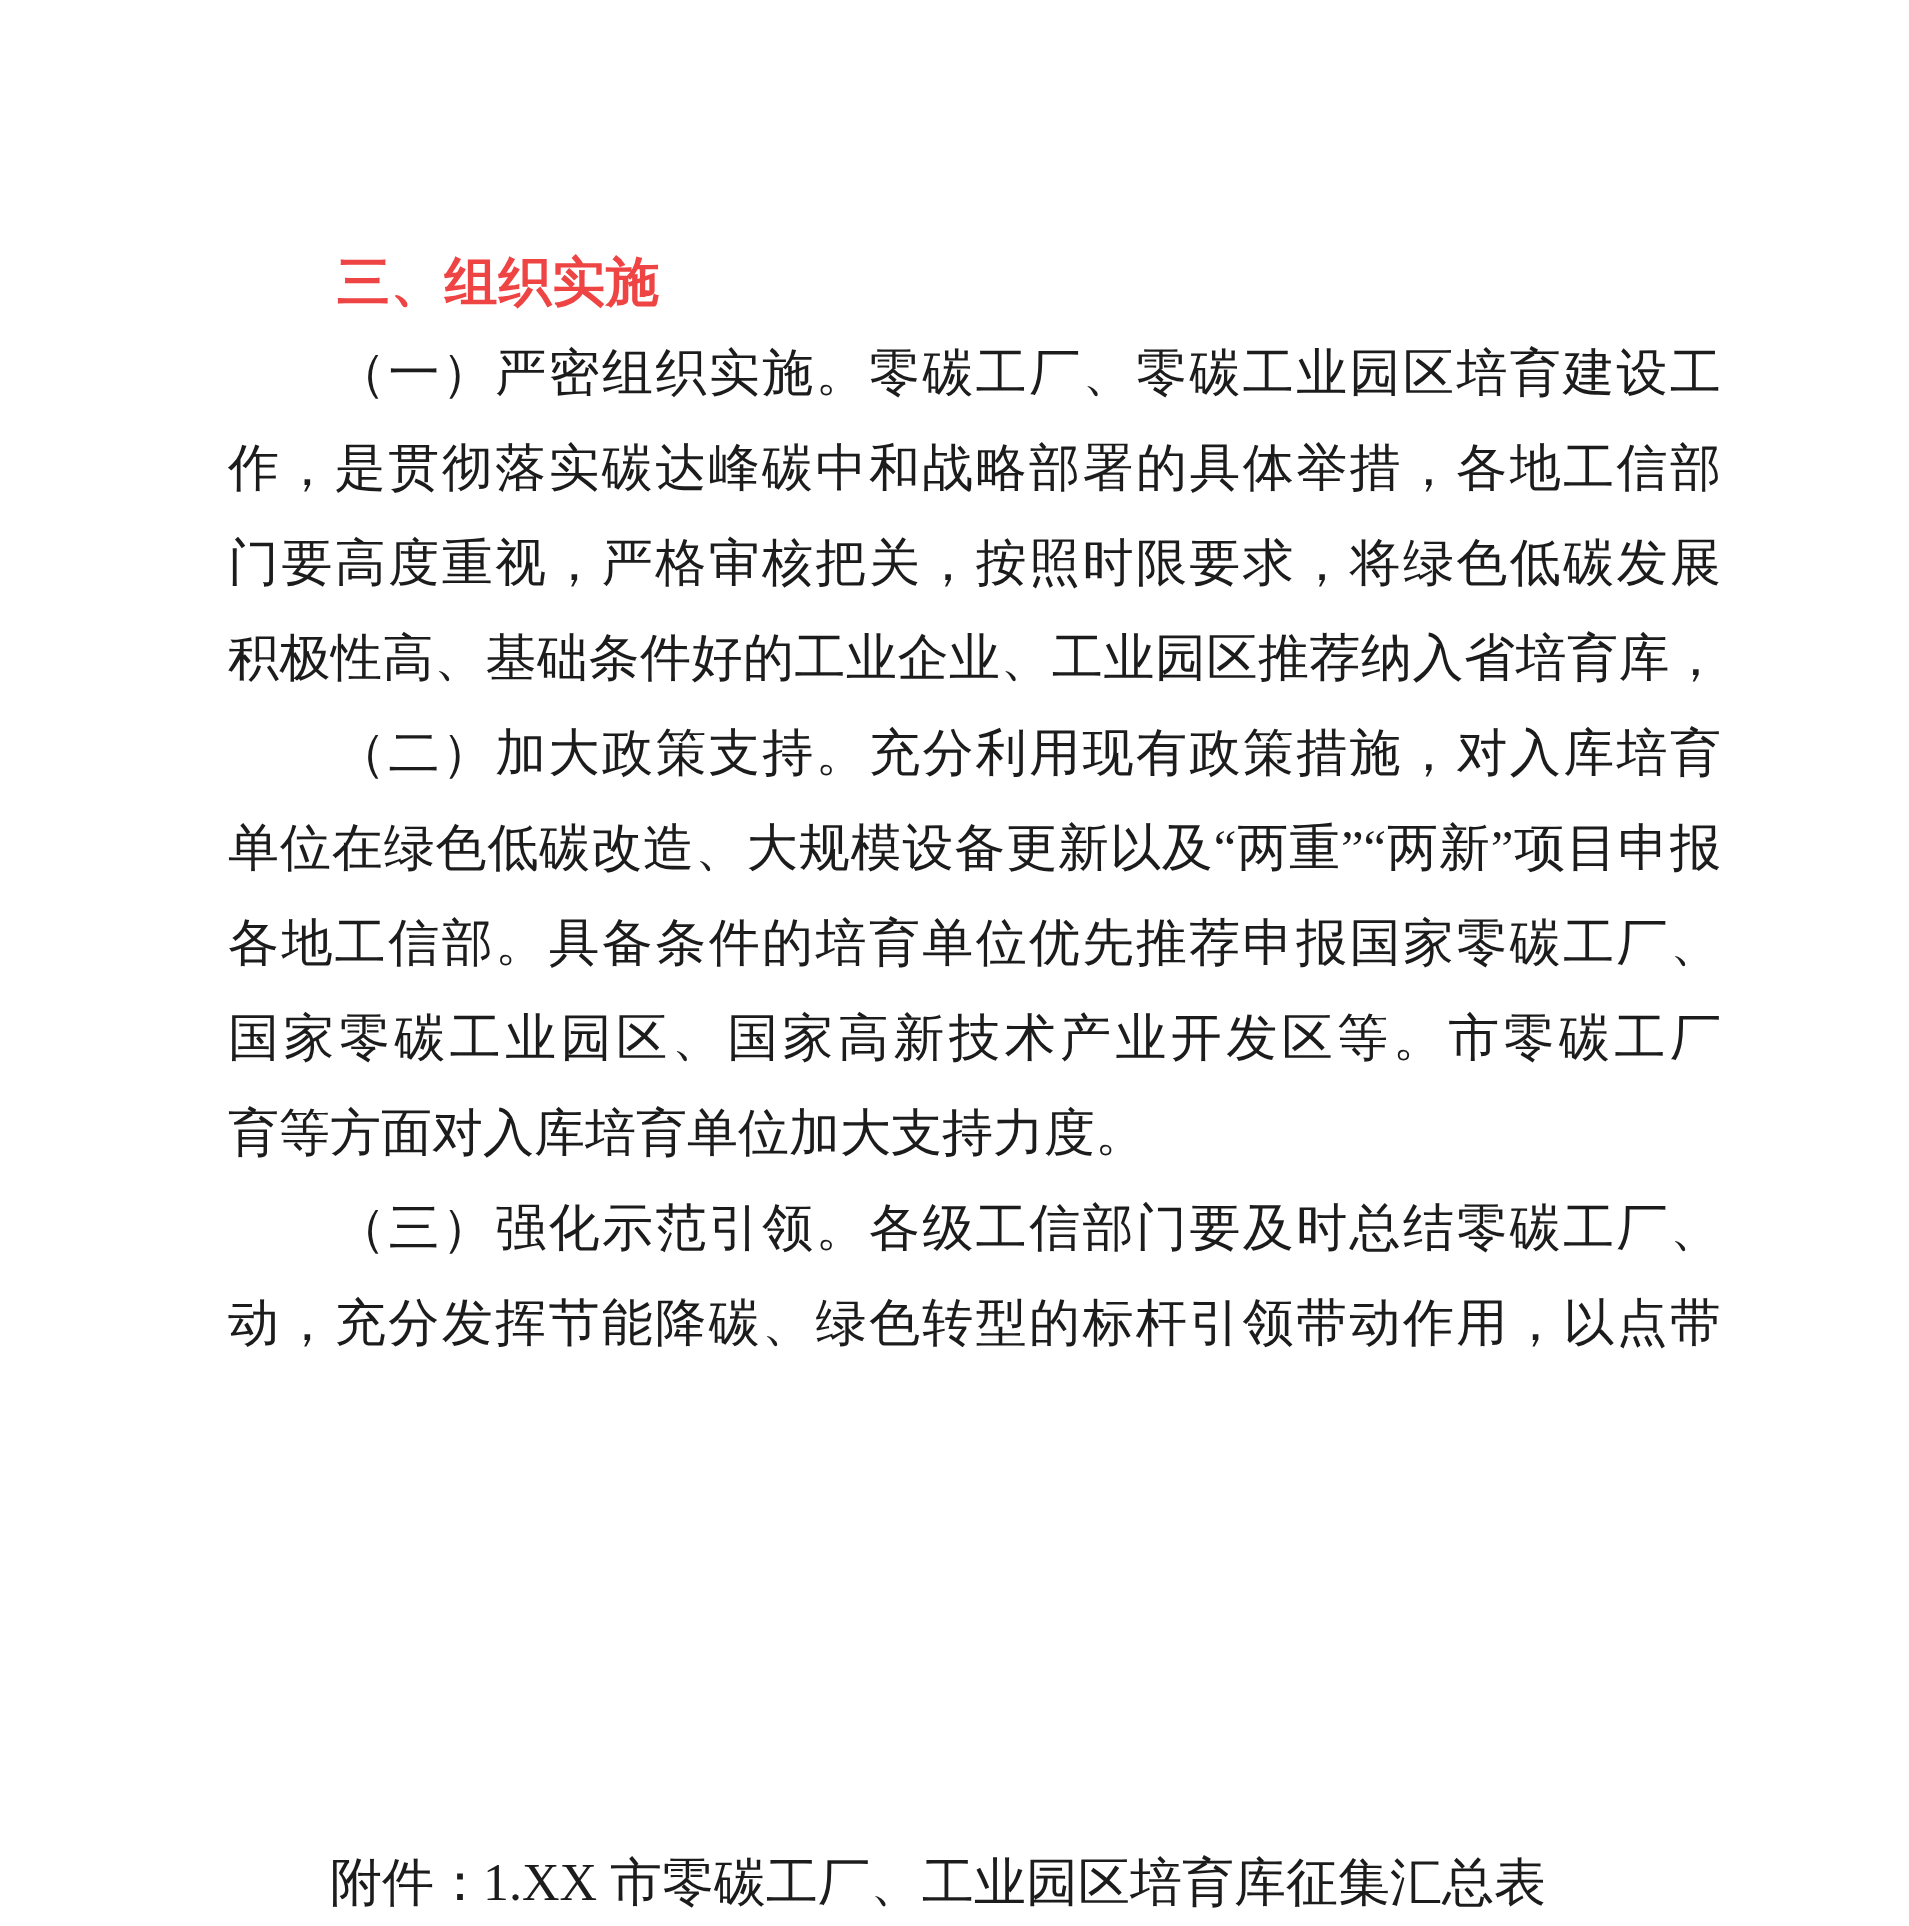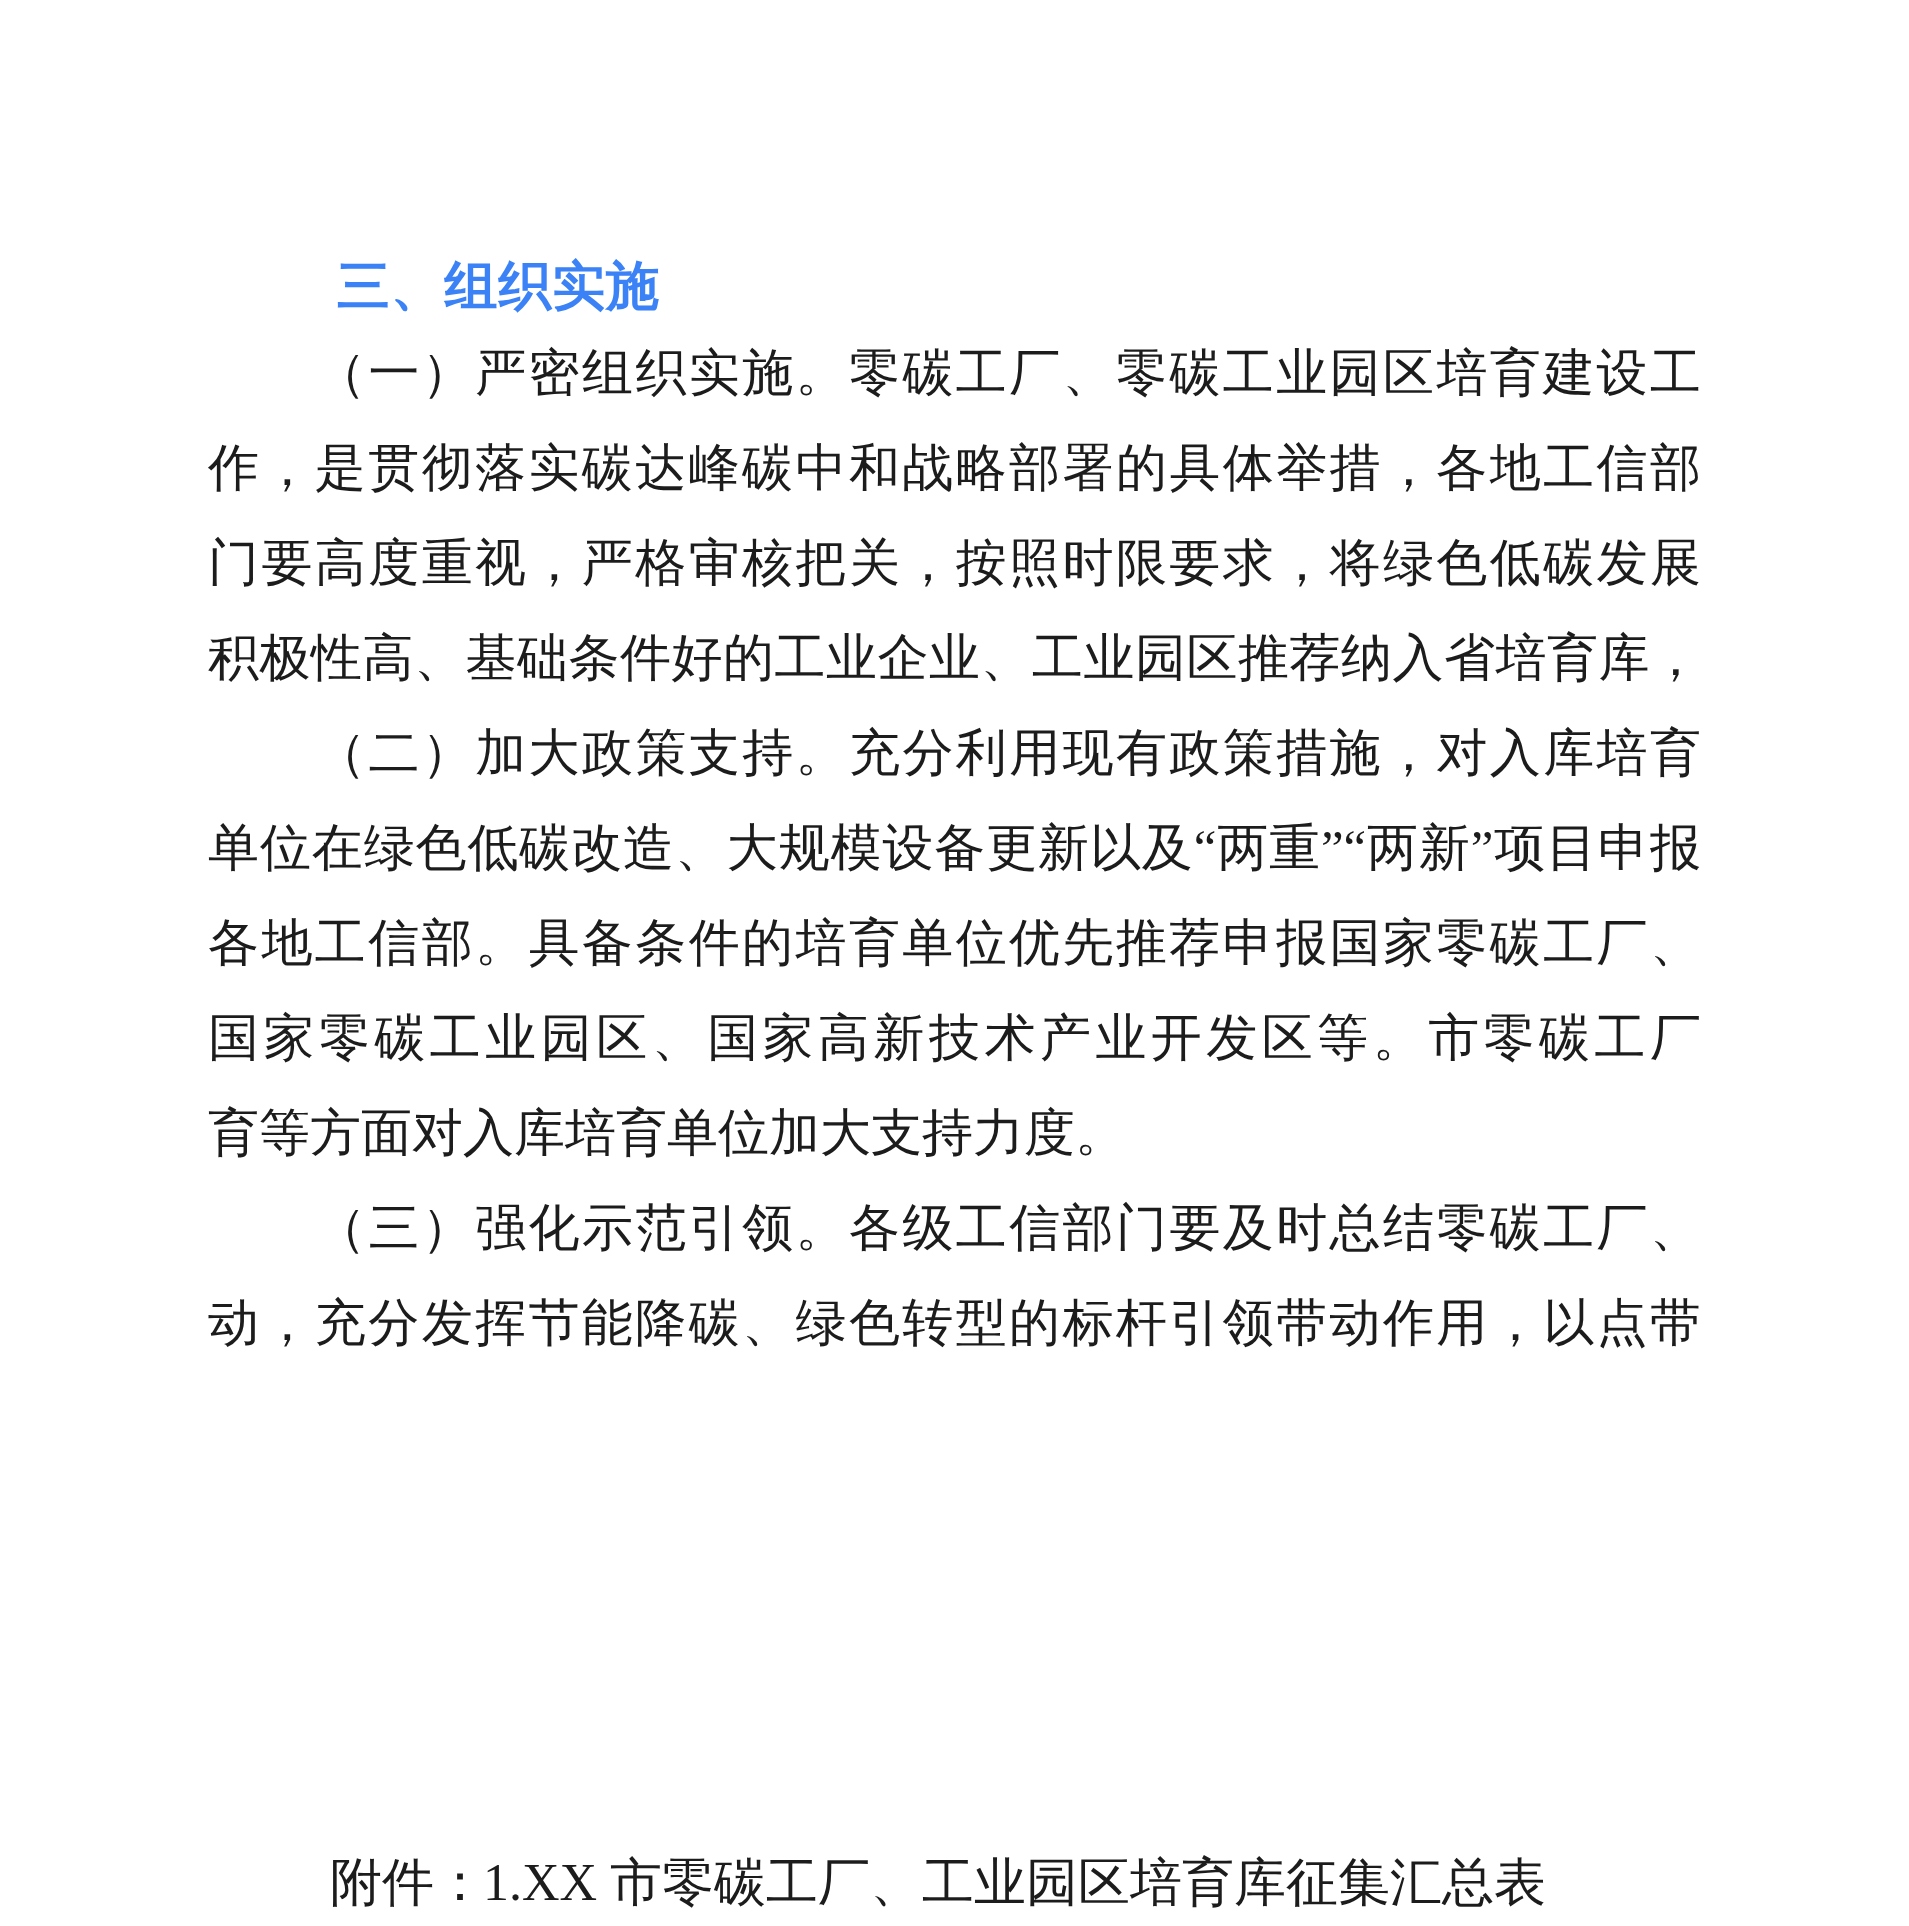--- a/index.html
+++ b/index.html
@@ -2,24 +2,24 @@
 <html style="font-size:6.2px"><head>
 <meta charset="utf-8">
 <style>
   html,body { margin:0; padding:0; background:#e8e8e8; }
   .page {
     position:relative; width:1910px; height:2700px; background:#ffffff;
     font-family:"Liberation Serif","DejaVu Serif",serif; color:#1e1e1e; overflow:hidden;
   }
   .heading {
     position:absolute; left:337px; top:255px; height:62px; line-height:62px;
-    font-family:Liberation Serif, serif; font-weight:700;
-    font-size:53px; letter-spacing:0.8px; color:#3b82f6; white-space:nowrap;
+    font-family:Liberation Mono, monospace; font-weight:700;
+    font-size:53px; letter-spacing:0.8px; color:#ef4444; white-space:nowrap;
   }
-  .body-block { position:absolute; left:208px; top:326px; width:1493px; }
+  .body-block { position:absolute; left:228px; top:326px; width:1493px; }
   .bline {
     min-height:95px; line-height:95px; font-size:51px; color:#1c1c1c;
     text-align:justify; text-justify:inter-character; text-align-last:justify;
   }
   .bline.first { text-indent:107px; }
   .bline.last  { text-align-last:left; }
   .attach { position:absolute; left:330px; top:1833px; font-size:52px; line-height:100px; color:#1c1c1c; }
   .attach-row { display:flex; white-space:nowrap; }
   .attach-label { display:inline-block; width:153px; }
 </style>

